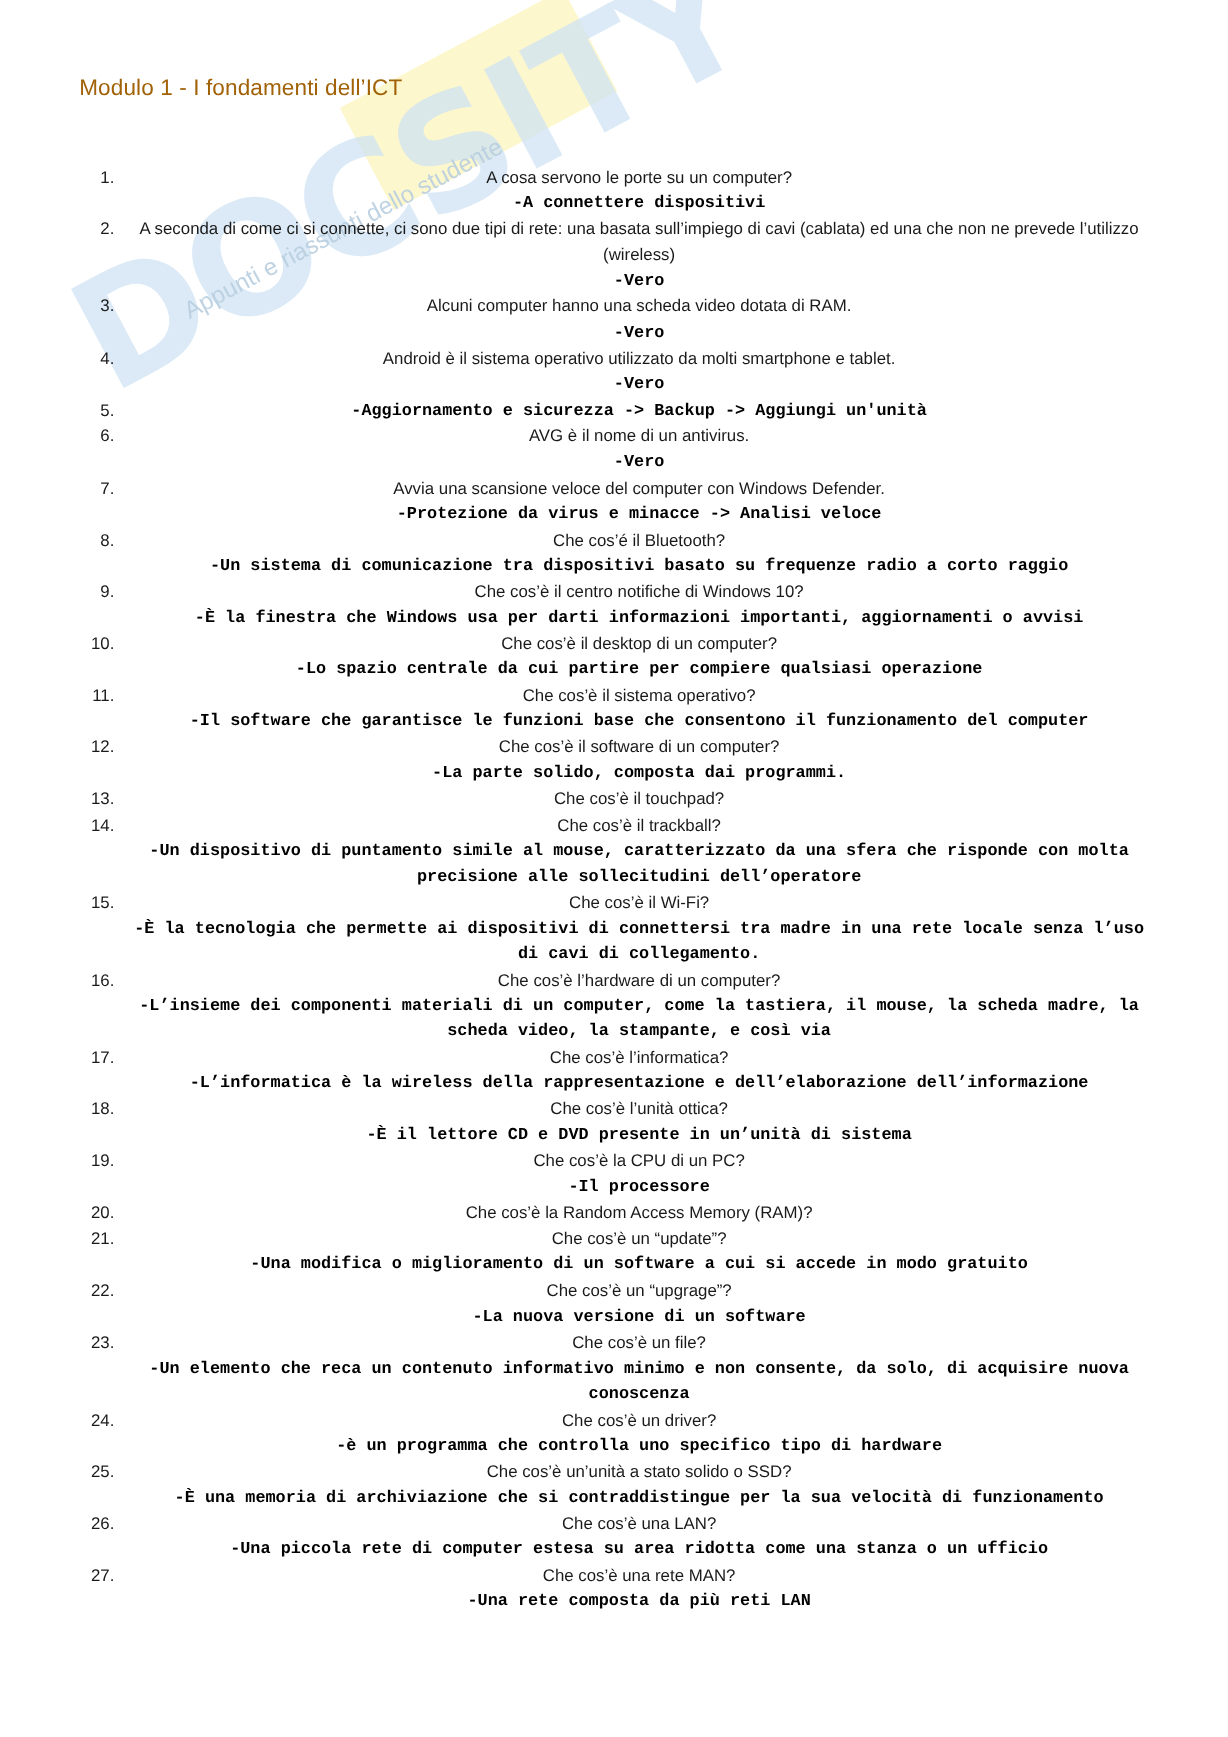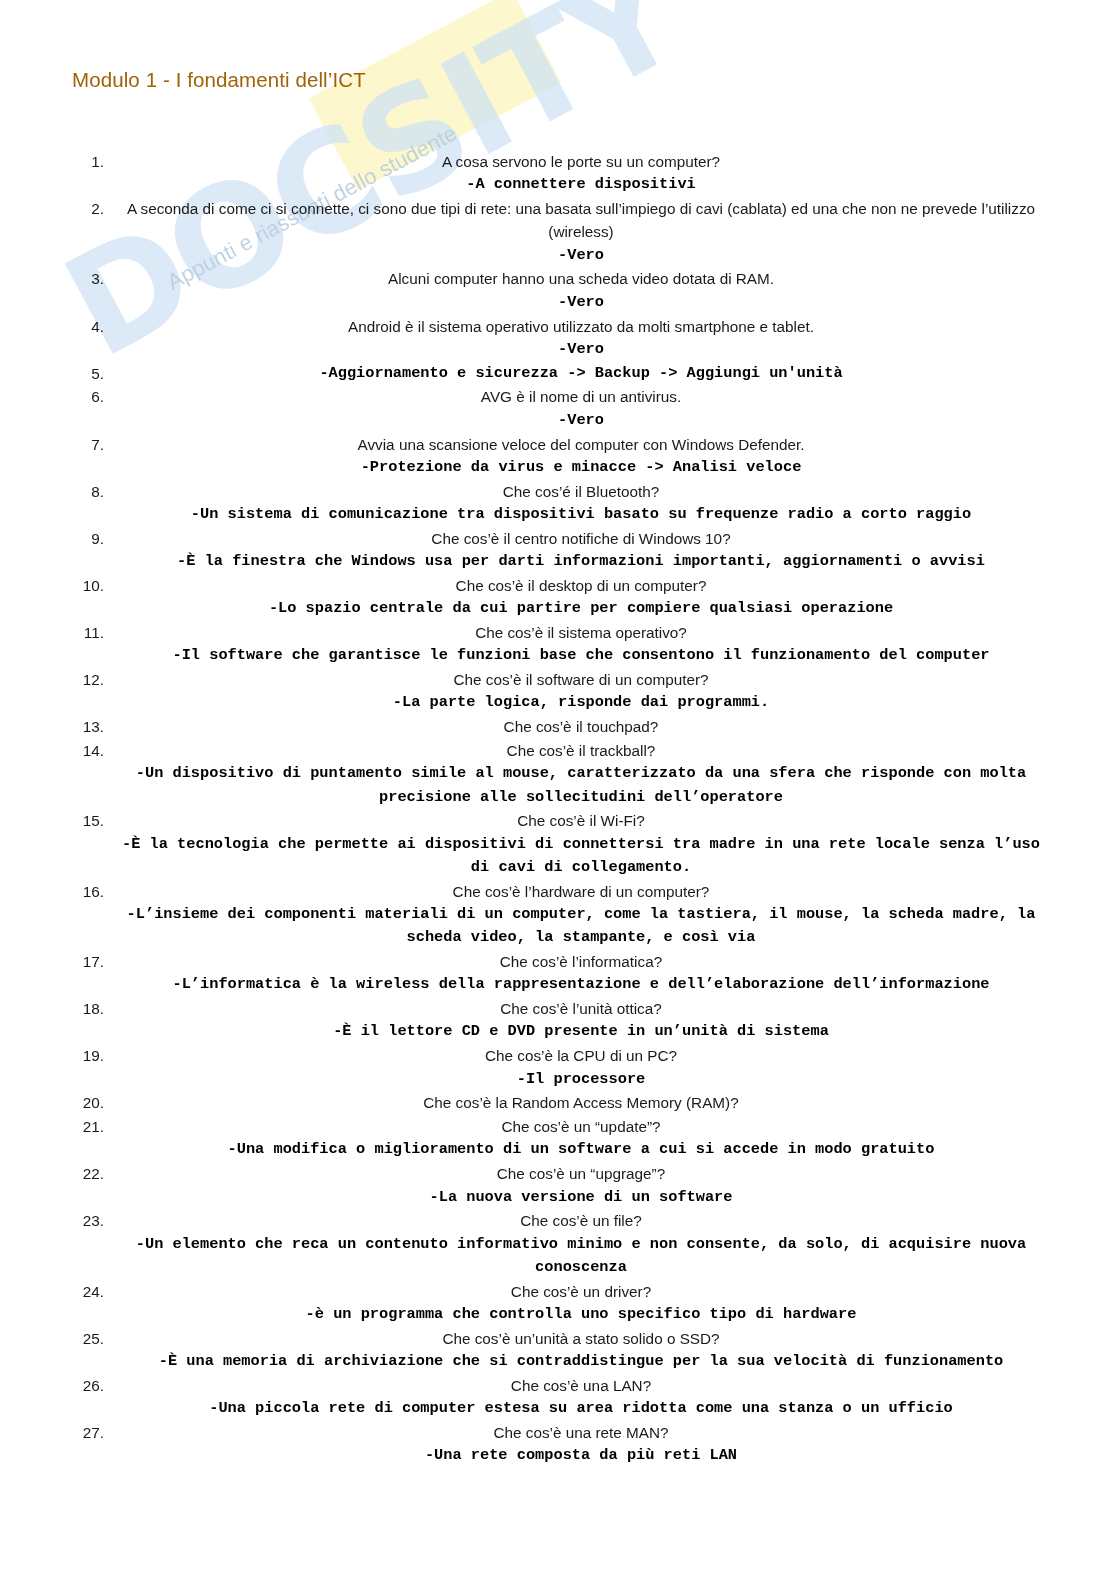--- a/index.html
+++ b/index.html
@@ -166,21 +166,21 @@
       <li>
         <div class="q">Che cos’è il desktop di un computer?</div>
         <div class="a">-Lo spazio centrale da cui partire per compiere qualsiasi operazione</div>
       </li>
       <li>
         <div class="q">Che cos’è il sistema operativo?</div>
         <div class="a">-Il software che garantisce le funzioni base che consentono il funzionamento del computer</div>
       </li>
       <li>
         <div class="q">Che cos’è il software di un computer?</div>
-        <div class="a">-La parte logica, risponde dai programmi.</div>
+        <div class="a">-La parte solido, composta dai programmi.</div>
       </li>
       <li>
         <div class="q">Che cos’è il touchpad?</div>
       </li>
       <li>
         <div class="q">Che cos’è il trackball?</div>
         <div class="a">-Un dispositivo di puntamento simile al mouse, caratterizzato da una sfera che risponde con molta precisione alle sollecitudini dell’operatore</div>
       </li>
       <li>
         <div class="q">Che cos’è il Wi-Fi?</div>

